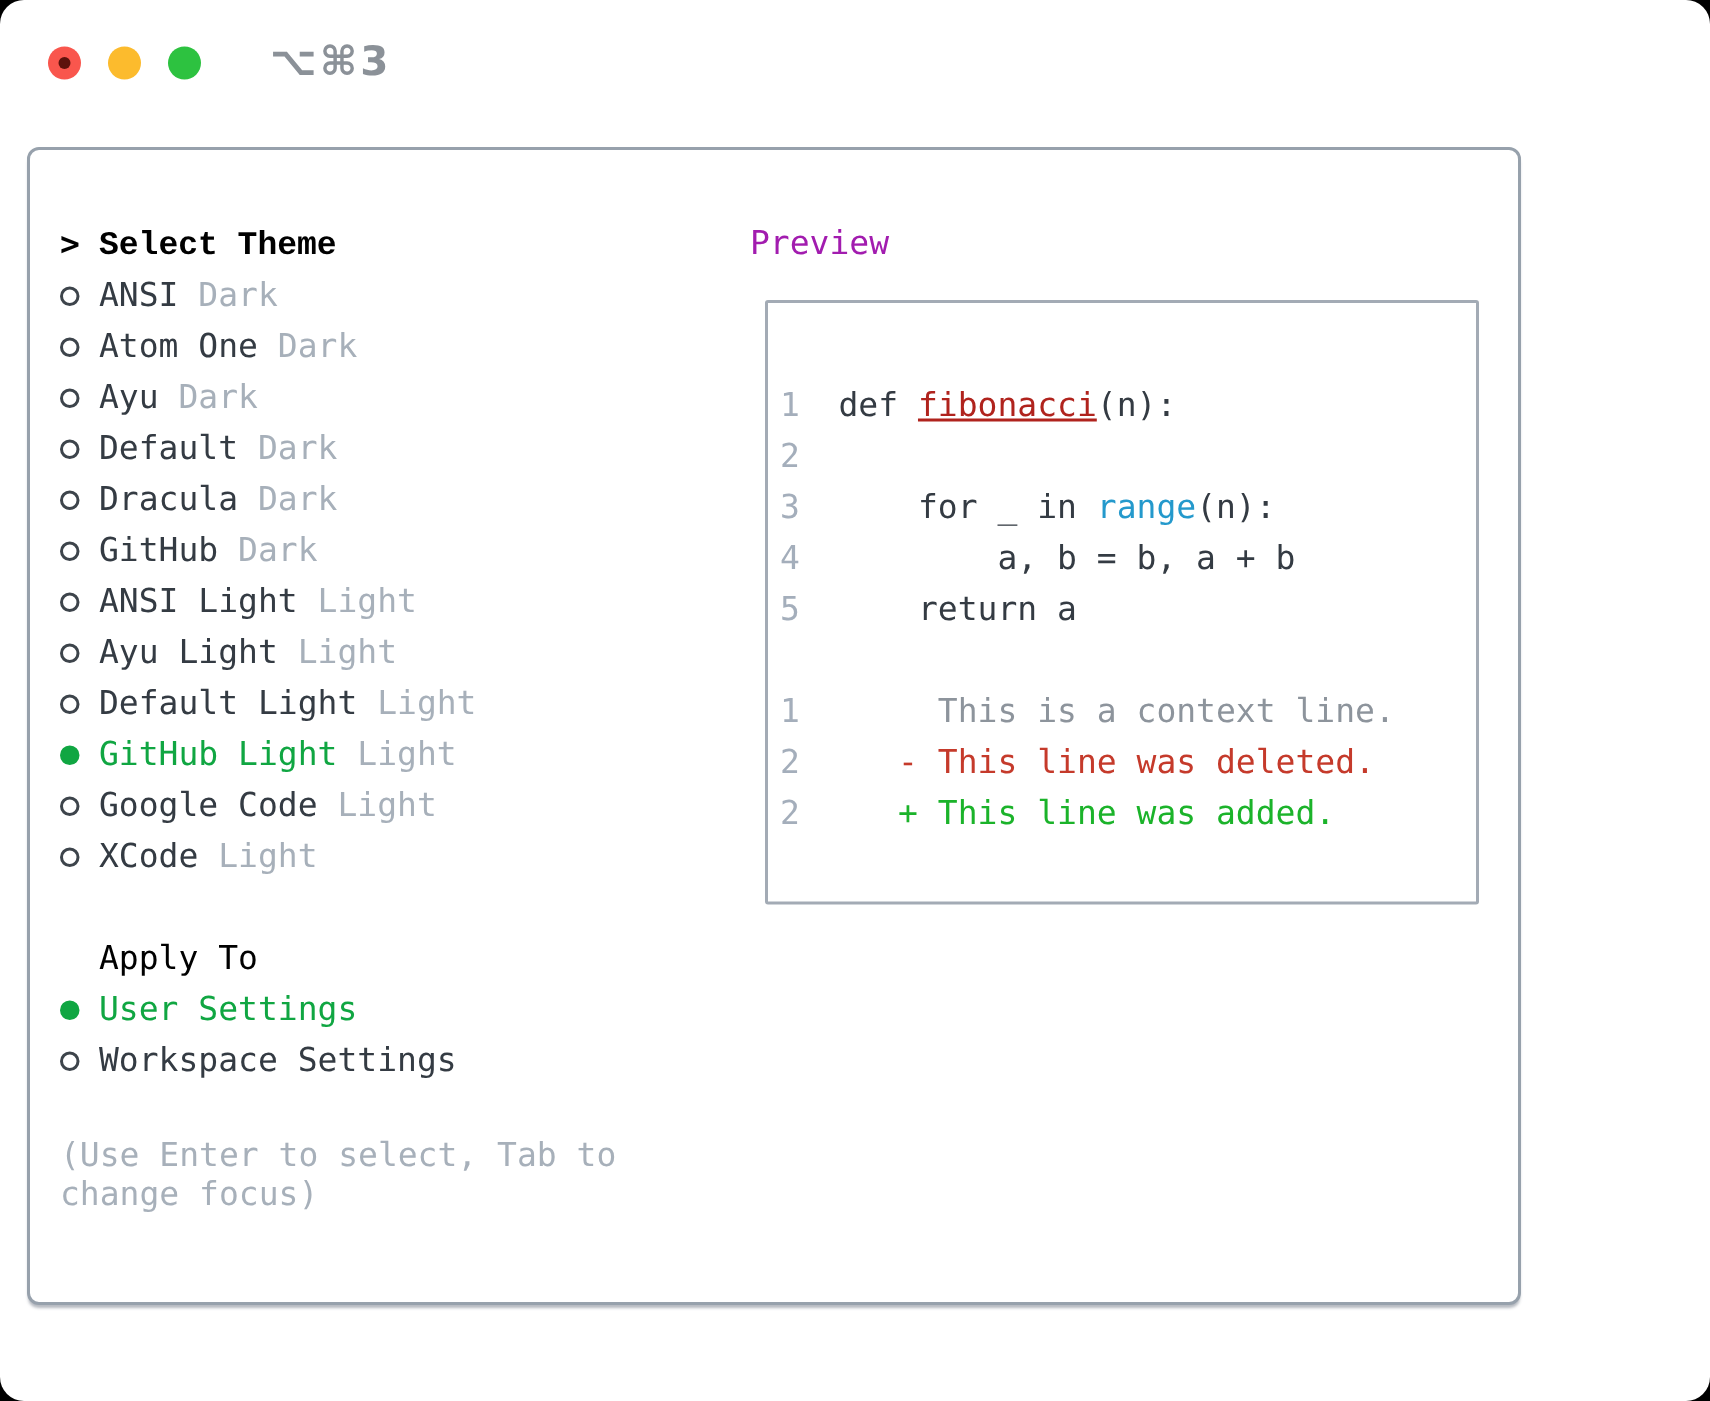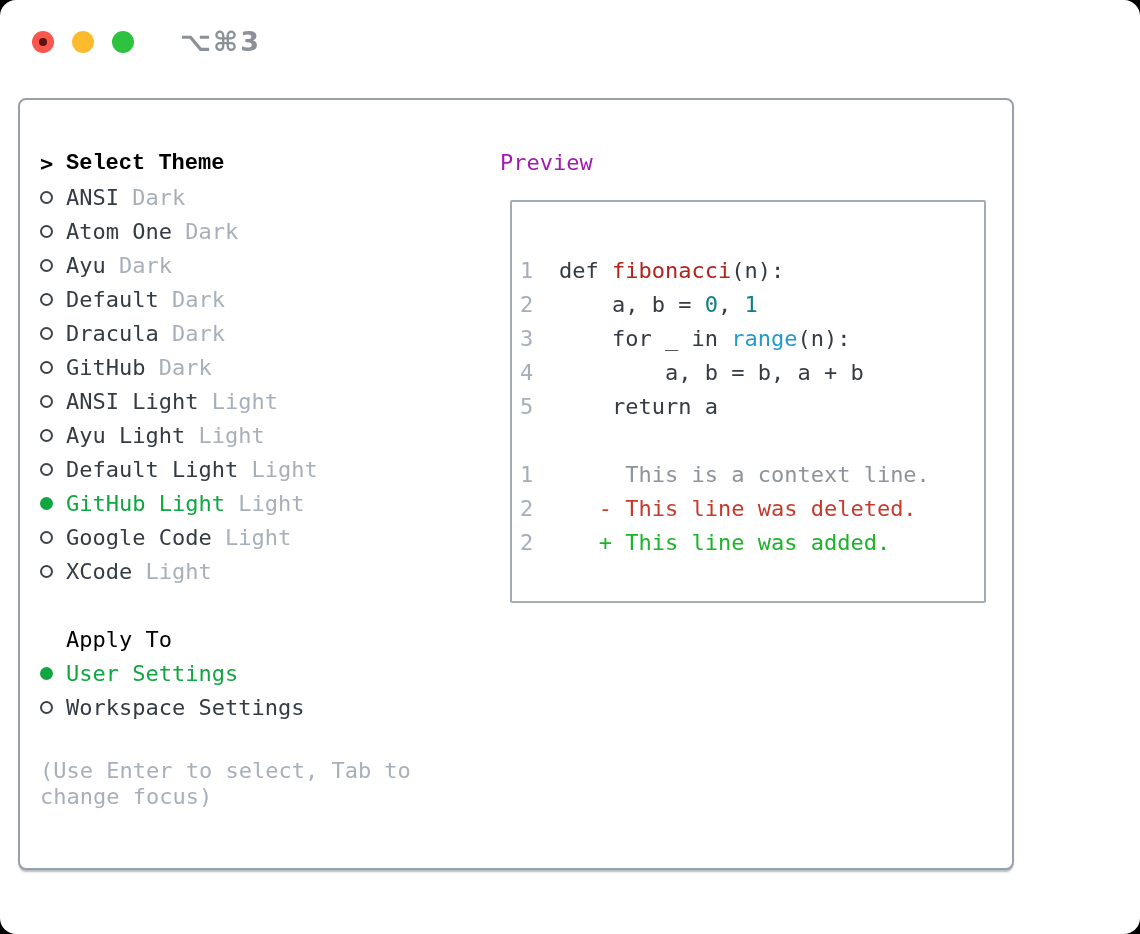--- a/index.html
+++ b/index.html
@@ -43,21 +43,21 @@
   .help{color:var(--muted);width:400px;font-size:22px;line-height:26px;margin-top:0;}
   .right{position:absolute;left:480px;top:46px;}
   .preview-header{font-size:22px;line-height:34px;font-weight:normal;color:#a21caf;}
   .preview-box{margin:20px 0 0 10px;width:476px;height:403px;box-sizing:border-box;
                border:2px solid var(--border-box);border-radius:2px;
                padding:52px 0 0 8px;background:#fff;}
   .cline{display:flex;height:34px;line-height:34px;font-size:22px;}
   .ln{width:39px;flex:none;color:var(--linenum);}
   .ct{white-space:pre;color:var(--text-dark);}
   .tok-plain{color:var(--text-dark);}
-  .tok-func{color:var(--func-red);}
+  .tok-func{color:var(--func-red);text-decoration:underline;}
   .tok-builtin{color:var(--builtin-blue);}
   .tok-num{color:var(--num-teal);}
   .tok-context{color:var(--context-gray);}
   .tok-deleted{color:var(--diff-del);}
   .tok-added{color:var(--diff-add);}
 </style>
 </head>
 <body>
 
 <div class="window">
@@ -195,21 +195,20 @@
 
     <div class="right">
       <div class="preview-header">Preview</div>
       <div class="preview-box">
           <div class="cline">
             <span class="ln">1</span>
             <span class="ct"><span class="tok-plain">def </span><span class="tok-func">fibonacci</span><span class="tok-plain">(n):</span></span>
           </div>
           <div class="cline">
             <span class="ln">2</span>
-            <span class="ct"><span class="tok-plain">    a, b = </span><span class="tok-num">0</span><span class="tok-plain">, </span><span class="tok-num">1</span></span>
           </div>
           <div class="cline">
             <span class="ln">3</span>
             <span class="ct"><span class="tok-plain">    for _ in </span><span class="tok-builtin">range</span><span class="tok-plain">(n):</span></span>
           </div>
           <div class="cline">
             <span class="ln">4</span>
             <span class="ct"><span class="tok-plain">        a, b = b, a + b</span></span>
           </div>
           <div class="cline">

